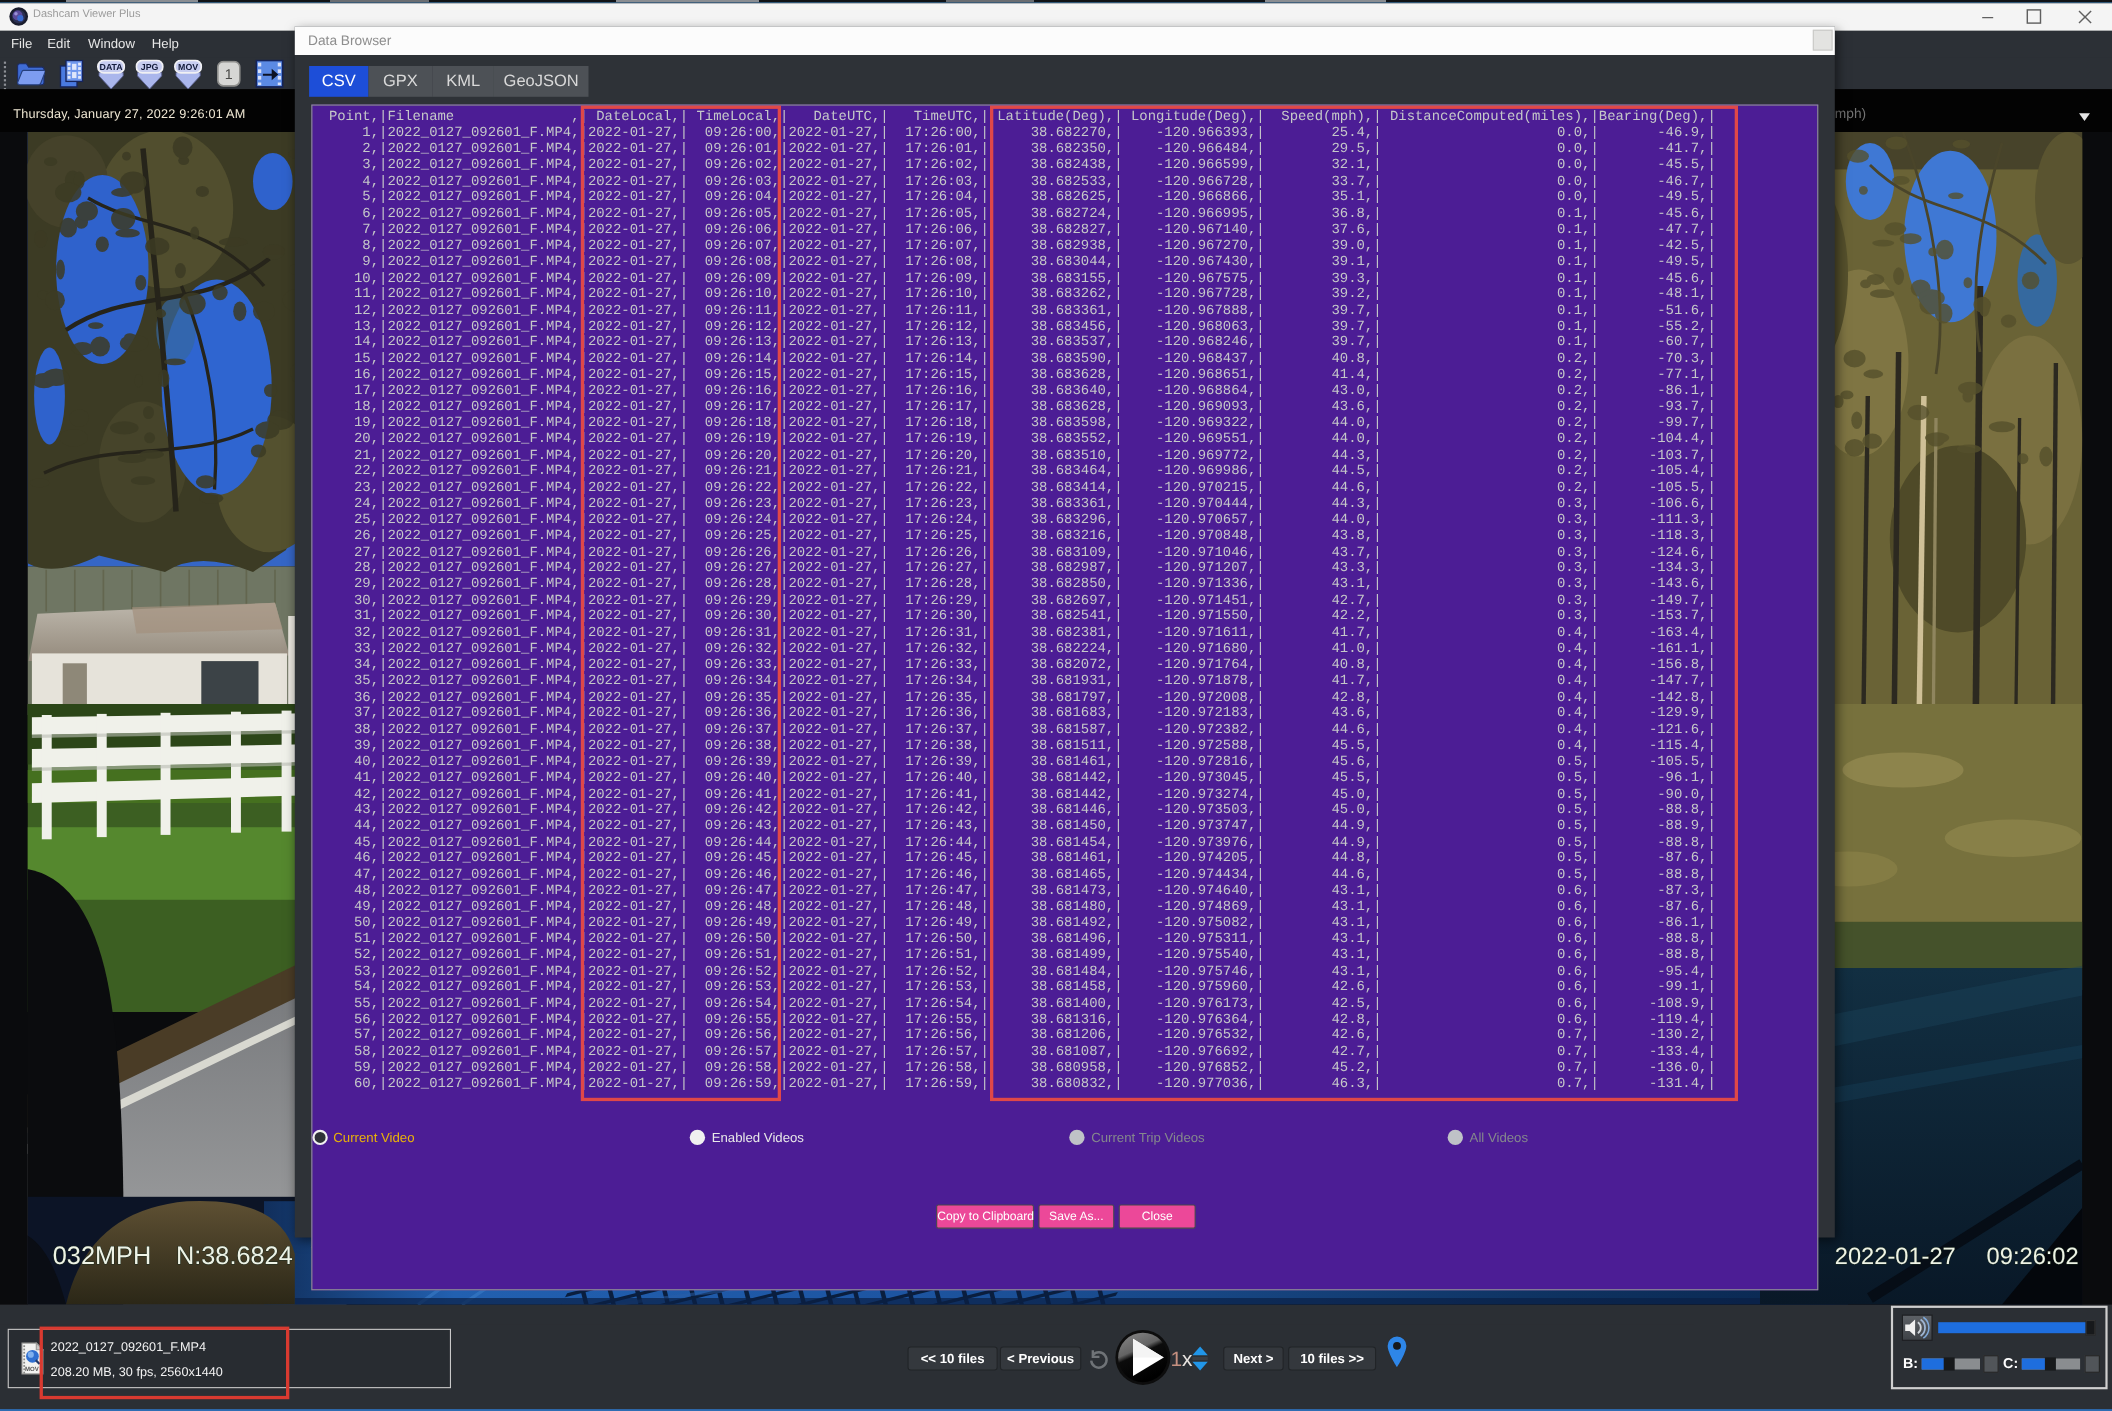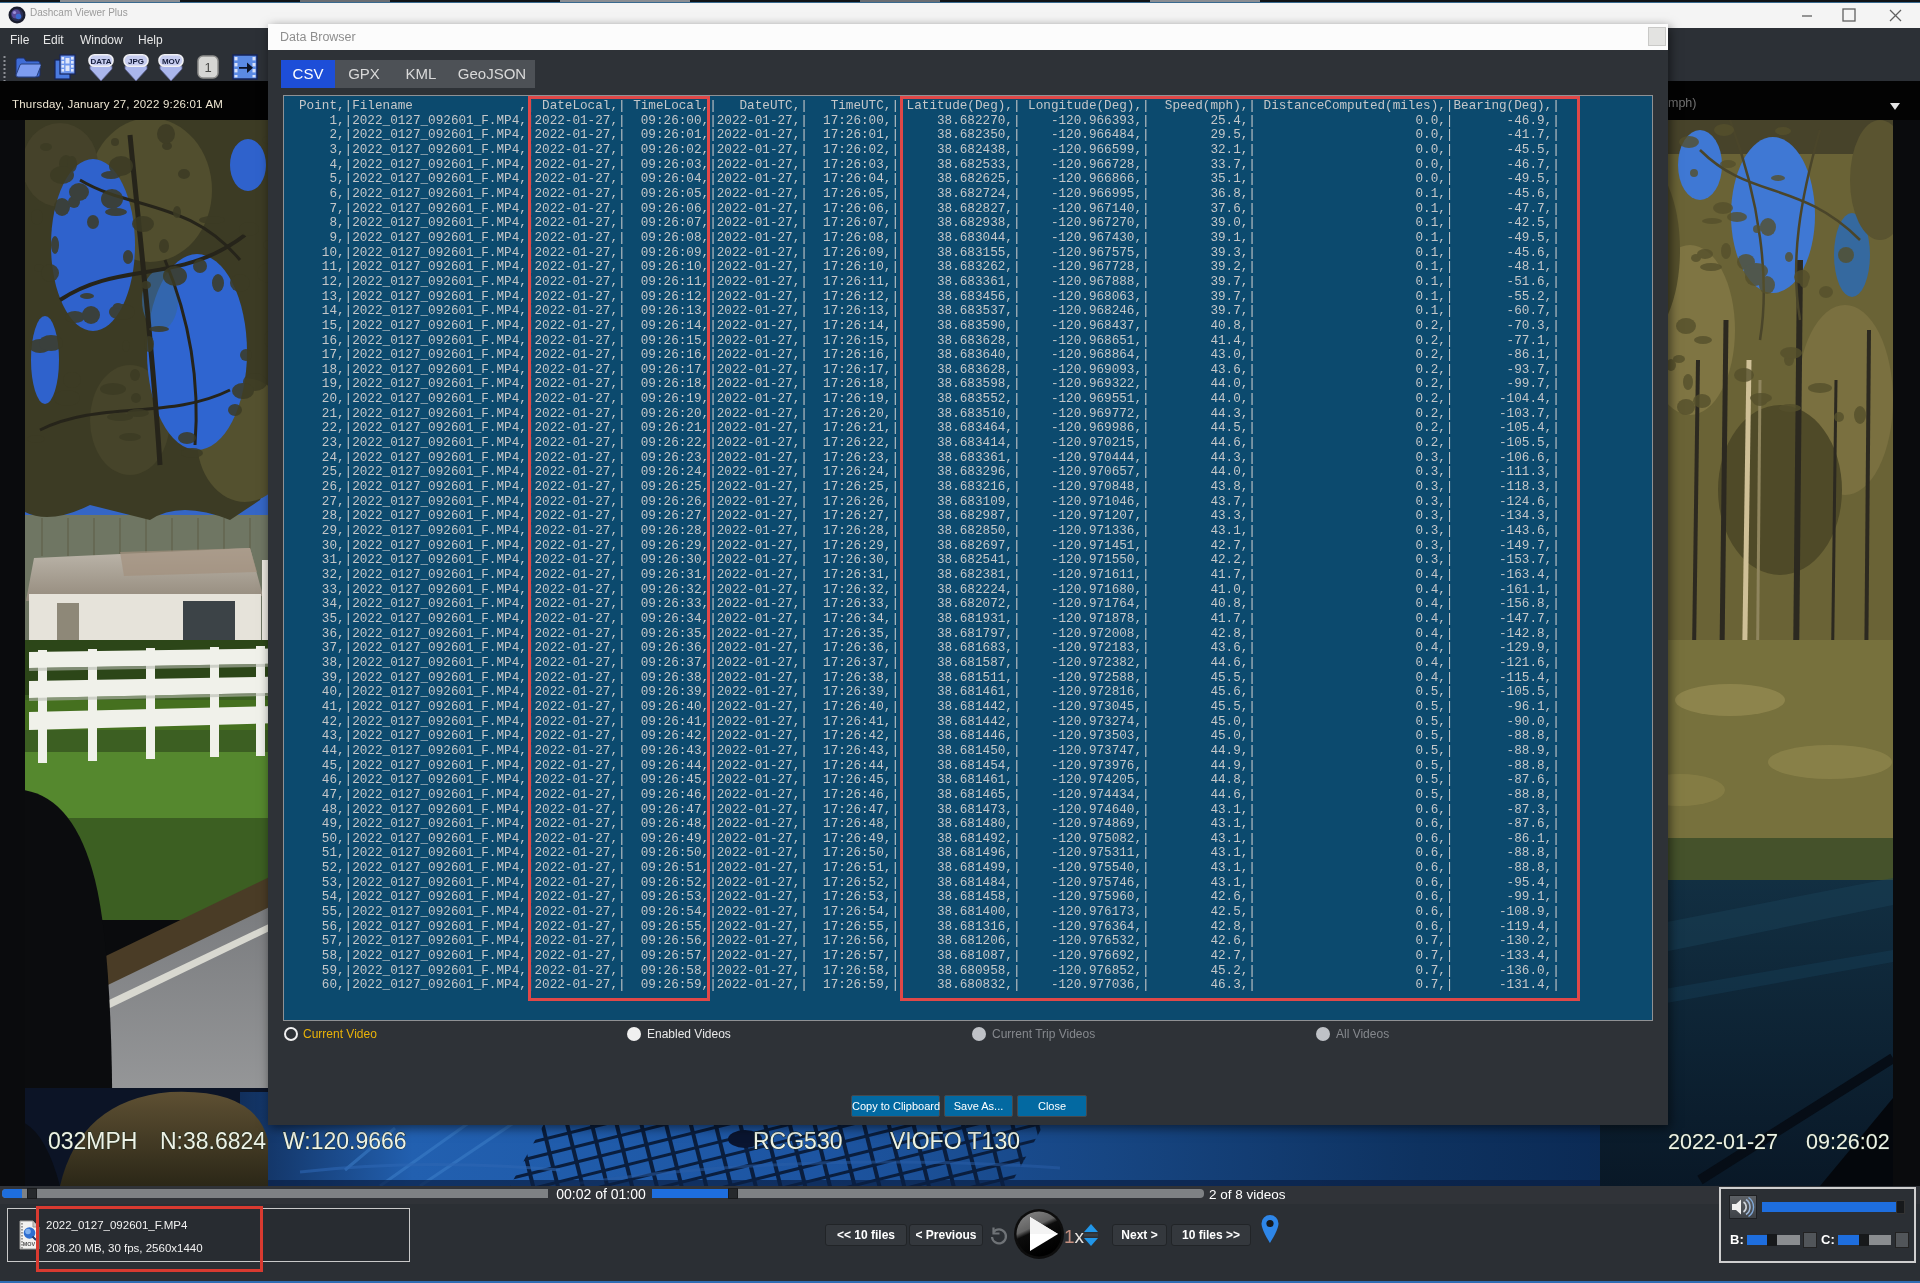--- a/index.html
+++ b/index.html
@@ -51,29 +51,29 @@
 
 #dlg{left:268px;top:24px;width:1400px;height:1101px;background:#2e3237;box-shadow:2px 3px 10px rgba(0,0,0,.55)}
 #dlgtitle{left:0;top:0;width:1400px;height:26px;background:#fcfcfc}
 #dlgtitletxt{left:12px;top:6px;font-size:12.5px;color:#8e8e8e}
 #dlgclose{left:1380px;top:3px;width:18px;height:19px;background:#e3e3e1;border:1px solid #c9c9c7}
 .tab{position:absolute;top:36px;height:28px;font-size:15px;text-align:center;color:#d9d9d9;background:#4d5156;line-height:28px}
 #tabcsv{left:13px;width:54px;background:#1d4ed8;color:#fff}
 #tabgpx{left:67px;width:58px}
 #tabkml{left:125px;width:56px}
 #tabgeo{left:181px;width:86px}
-#textarea{left:15px;top:71px;width:1370px;height:926px;background:#0c4a6e;border:1px solid #8f9194}
+#textarea{left:15px;top:71px;width:1370px;height:1078px;background:#4c1d95;border:1px solid #8f9194}
 #textarea pre{position:absolute;left:15px;top:3px;font-family:"Liberation Mono",monospace;font-size:12.67px;line-height:14.66px;color:#c5c7c9}
 #redbox1{left:260px;top:72px;width:182px;height:905px;border:3px solid #e04848}
 #redbox2{left:632px;top:72px;width:680px;height:905px;border:3px solid #e04848}
 .radio{position:absolute;top:1003px;width:14px;height:14px;border-radius:50%}
 .rlabel{position:absolute;top:1003px;font-size:12px}
 #infobox{left:13px;top:1025px;width:1375px;height:34px;border:1px solid #97999c;background:#26292d}
 #infotxt{left:9px;top:8px;font-size:14px;color:#e2e2e2}
-.dbtn{position:absolute;top:1071px;height:22px;background:#0369a1;border:1px solid #46494d;border-radius:2px;color:#fff;font-size:11px;text-align:center;line-height:20px;white-space:nowrap}
+.dbtn{position:absolute;top:1071px;height:22px;background:#ec4899;border:1px solid #46494d;border-radius:2px;color:#fff;font-size:11px;text-align:center;line-height:20px;white-space:nowrap}
 #dcopy{left:583px;width:89px}
 #dsave{left:676px;width:69px}
 #dclose{left:749px;width:70px}
 </style></head><body>
 <div id="page">
 <div class="abs" id="topstrip">
       <div class="abs" style="left:60px;top:0;width:120px;height:2px;background:#8a8d92"></div>
       <div class="abs" style="left:300px;top:0;width:90px;height:2px;background:#6a6d72"></div>
       <div class="abs" style="left:560px;top:0;width:130px;height:2px;background:#8a8d92"></div>
       <div class="abs" style="left:860px;top:0;width:80px;height:2px;background:#6a6d72"></div>
@@ -471,29 +471,20 @@
           <text x="48" y="1149">032MPH</text>
           <text x="160" y="1149">N:38.6824</text>
           <text x="283" y="1149">W:120.9666</text>
           <text x="753" y="1149">RCG530</text>
           <text x="890" y="1149">VIOFO T130</text>
           <text x="1668" y="1149" font-size="21.5">2022-01-27</text>
           <text x="1806" y="1149" font-size="21.5">09:26:02</text>
         </g>
       </g>
     </svg>
-<div class="abs" id="progrow">
- <div class="abs" id="groove"></div>
-      <div class="abs" id="bluel"></div>
-      <div class="abs" id="hand1"></div>
- <div class="abs" id="timelabel">00:02 of 01:00</div>
-      <div class="abs" id="blue2"></div>
-      <div class="abs" id="hand2"></div>
- <div class="abs" id="vidcount">2 of 8 videos</div>
-</div>
 <div class="abs" id="controls">
  <div class="abs" id="filebox">
    <svg class="abs" style="left:11px;top:11px" width="21" height="30" viewBox="0 0 21 30">
           <path d="M1 1 L14 1 L20 7 L20 29 L1 29 Z" fill="#f2f2f0" stroke="#9a9a98" stroke-width="1"></path>
           <path d="M14 1 L14 7 L20 7 Z" fill="#c9c9c7" stroke="#9a9a98" stroke-width="1"></path>
           <g fill="#8a8a88">
             <rect x="2.2" y="3" width="1.6" height="1.6"></rect>
             <rect x="2.2" y="6" width="1.6" height="1.6"></rect>
             <rect x="2.2" y="9" width="1.6" height="1.6"></rect>
             <rect x="2.2" y="12" width="1.6" height="1.6"></rect>

